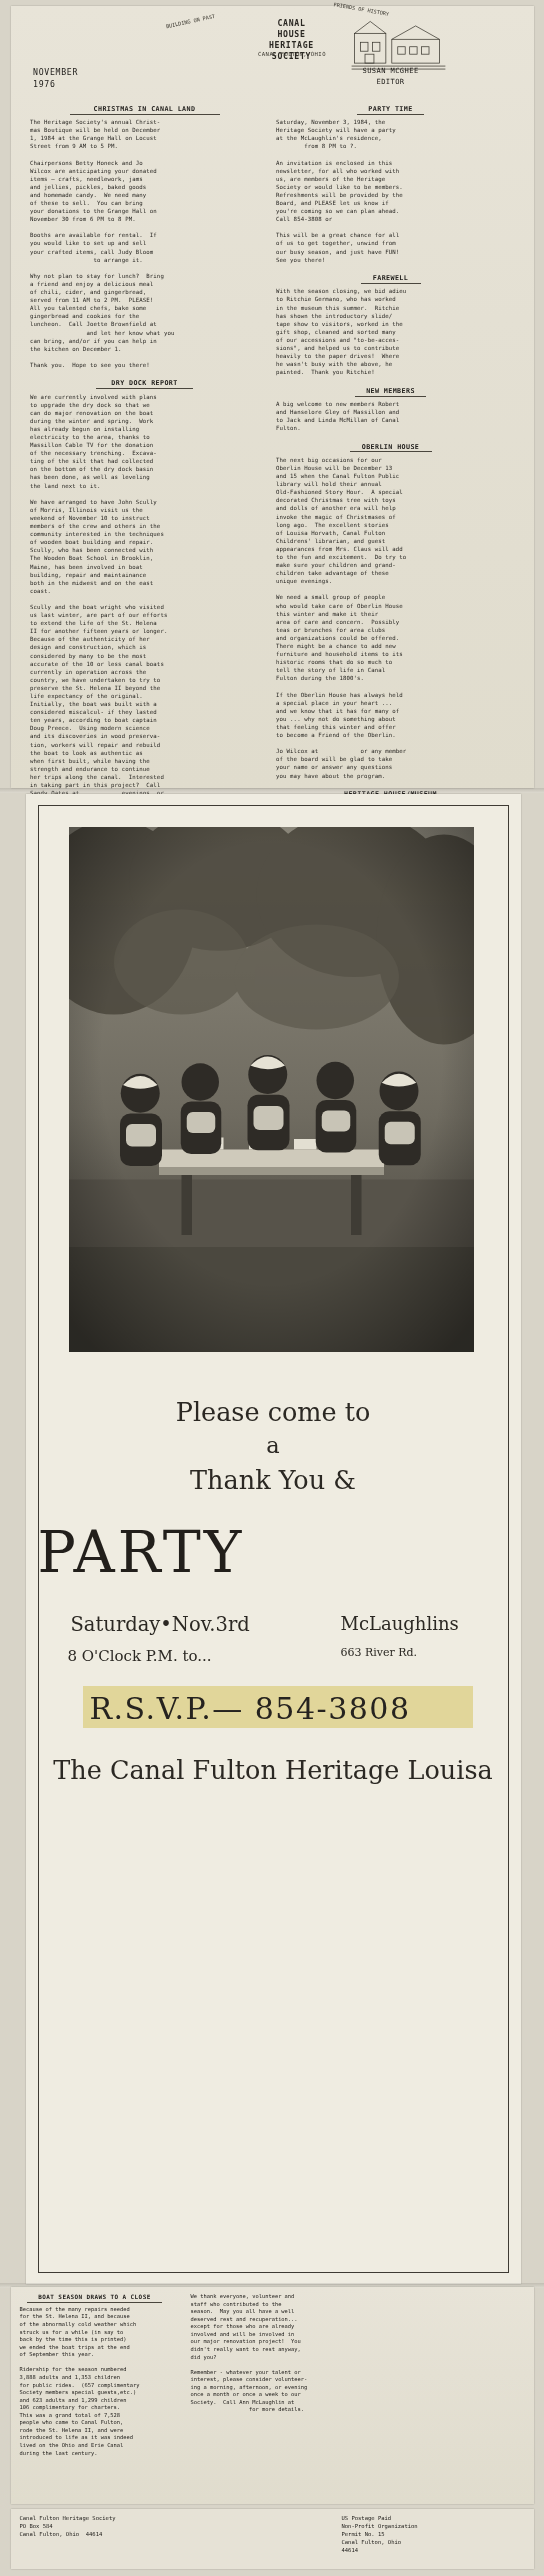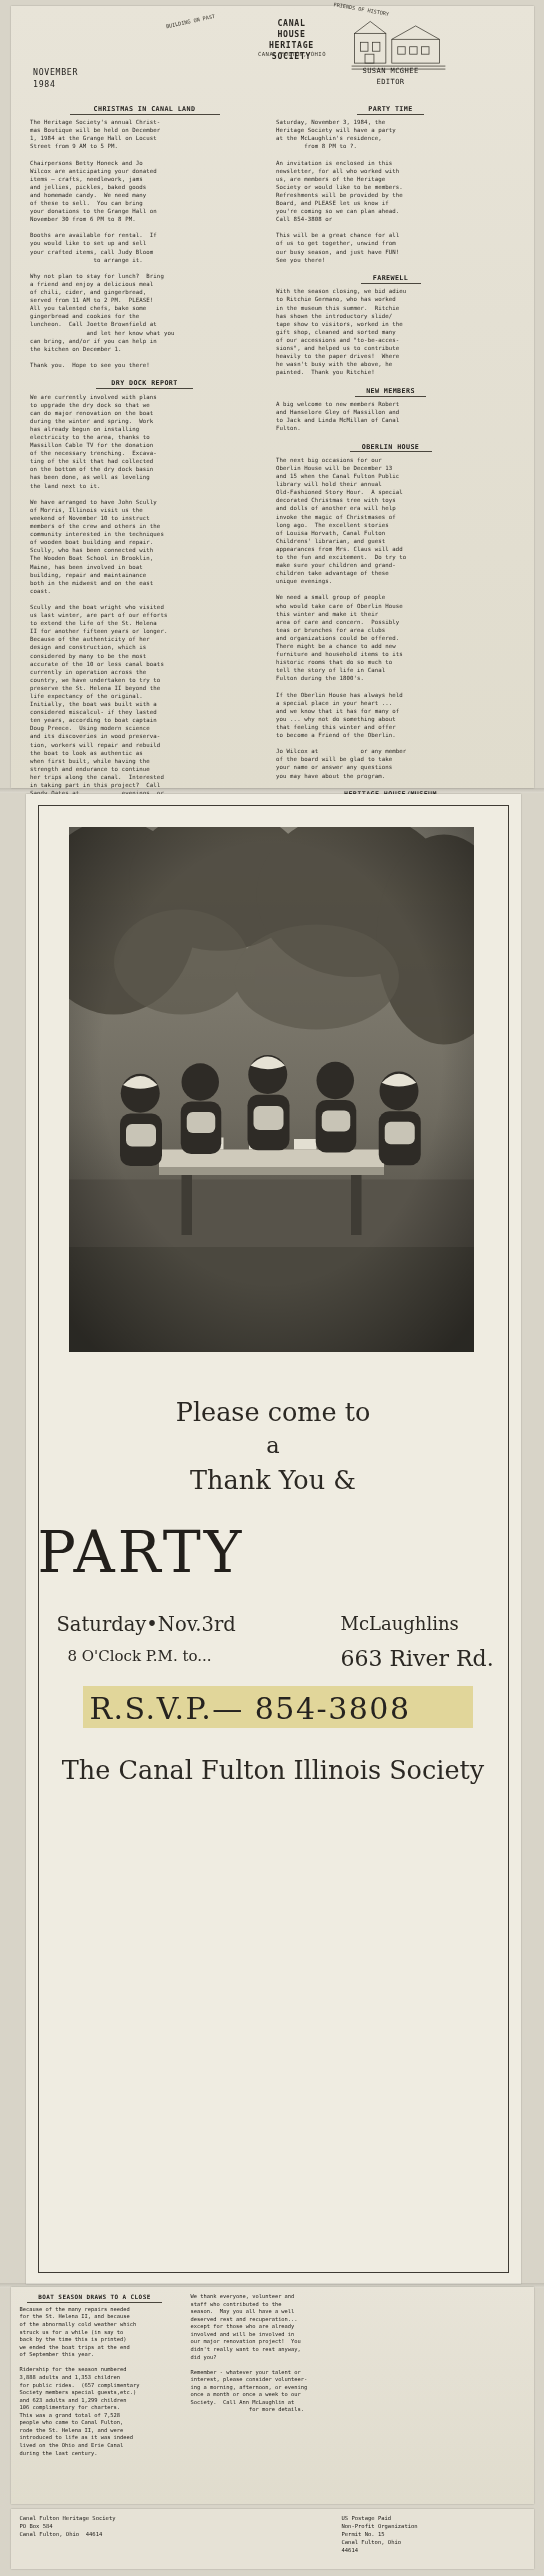--- a/index.html
+++ b/index.html
@@ -110,34 +110,34 @@
   }
   .flyer-line3 {
     position: absolute; left: 0; top: 660px; width: 471px; text-align: center;
     font-family: "DejaVu Serif", serif; font-size: 25.5px; color: #2b2823;
   }
   .flyer-party {
     position: absolute; left: 0; top: 694px; width: 471px; text-align: left;
     font-family: "DejaVu Serif", serif; font-size: 57px; letter-spacing: 3px; color: #221f1b;
   }
   .flyer-when {
-    position: absolute; left: 19px; top: 788px; width: 270px;
+    position: absolute; left: 33px; top: 788px; width: 270px;
     font-family: "DejaVu Serif", serif; font-size: 19.5px; color: #2b2823;
   }
   .flyer-when2 {
     position: absolute; left: 30px; top: 823px; width: 300px;
     font-family: "DejaVu Serif", serif; font-size: 15px; color: #2b2823;
   }
   .flyer-who {
     position: absolute; left: 303px; top: 788px; width: 165px;
     font-family: "DejaVu Serif", serif; font-size: 18px; color: #2b2823;
   }
   .flyer-who2 {
     position: absolute; left: 303px; top: 820px; width: 165px;
-    font-family: "DejaVu Serif", serif; font-size: 22px; color: #2b2823;
+    font-family: "DejaVu Serif", serif; font-size: 11px; color: #2b2823;
   }
   .flyer-rsvp {
     position: absolute; left: 52px; top: 866px; width: 375px;
     font-family: "DejaVu Serif", serif; font-size: 30px; letter-spacing: 1.5px; color: #26231f;
   }
   .rsvp-highlight {
     position: absolute; left: 45px; top: 862px; width: 390px; height: 42px;
     background: rgba(214,196,96,.55);
   }
   .flyer-org {
@@ -202,21 +202,21 @@
             <rect x="80" y="44" width="10" height="10"></rect>
             <rect x="96" y="44" width="10" height="10"></rect>
             <path d="M2 70 L128 70"></path>
             <path d="M2 74 L128 74"></path>
           </g>
         </svg>
       </div>
 
       <div class="issue-date">
         <div>NOVEMBER</div>
-        <div>1984</div>
+        <div>1976</div>
       </div>
 
       <div class="editor-block">
         <div>SUSAN MCGHEE</div>
         <div>EDITOR</div>
       </div>
     </div>
 
     <div class="cols">
 
@@ -536,21 +536,21 @@
       <div class="flyer-party" style="top:714px">PARTY</div>
 
       <div class="flyer-when" style="top:808px">Saturday•Nov.3rd</div>
       <div class="flyer-when2" style="top:842px">8 O'Clock P.M. to...</div>
       <div class="flyer-who" style="top:808px">McLaughlins</div>
       <div class="flyer-who2" style="top:841px">663 River Rd.</div>
 
       <div class="rsvp-highlight" style="top:881px"></div>
       <div class="flyer-rsvp" style="top:886px">R.S.V.P.— 854-3808</div>
 
-      <div class="flyer-org" style="top:950px">The Canal Fulton Illinois Society</div>
+      <div class="flyer-org" style="top:950px">The Canal Fulton Heritage Louisa</div>
     </div>
   </div>
 
   <div class="fold" style="top:2283px"></div>
 
   <div class="sheet sheet-bot"></div>
   <div class="bcols">
     <div class="bcol bcol1">
       <div class="bhead">BOAT SEASON DRAWS TO A CLOSE</div>
       <div class="art-rule" style="width:135px"></div>

